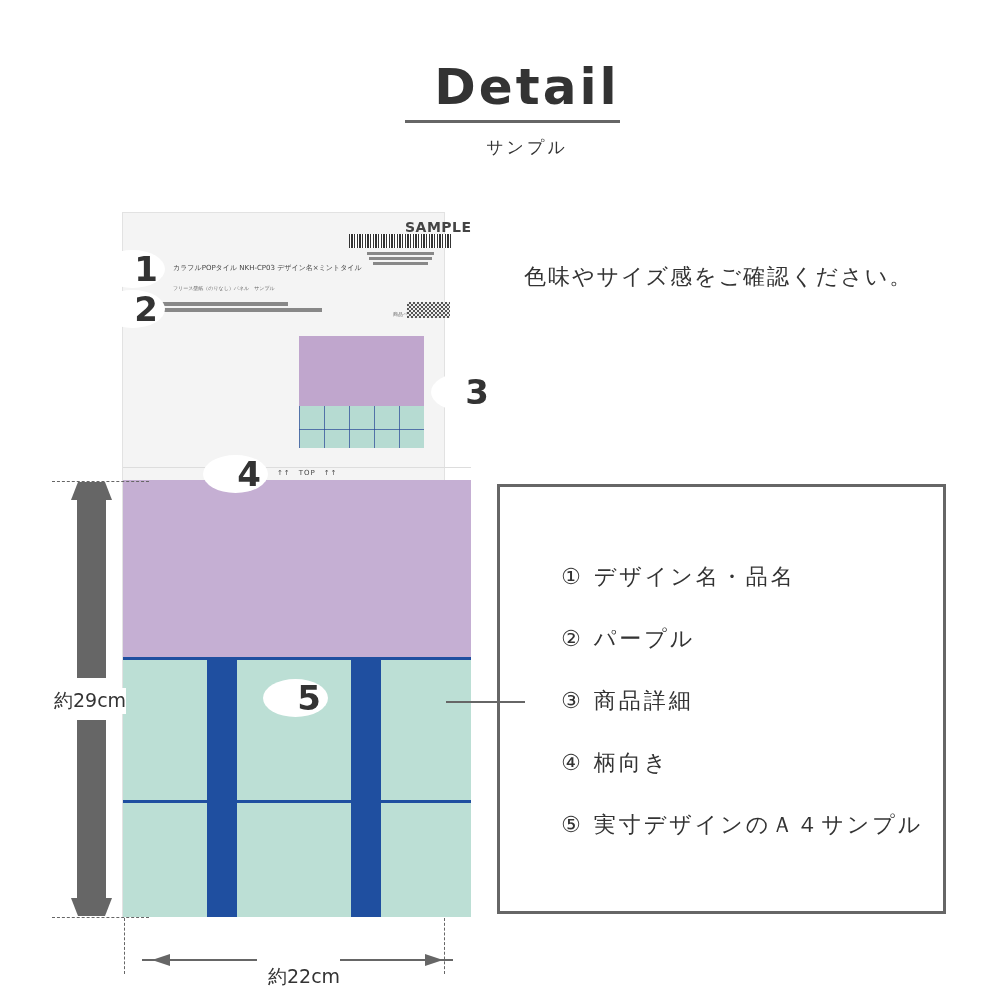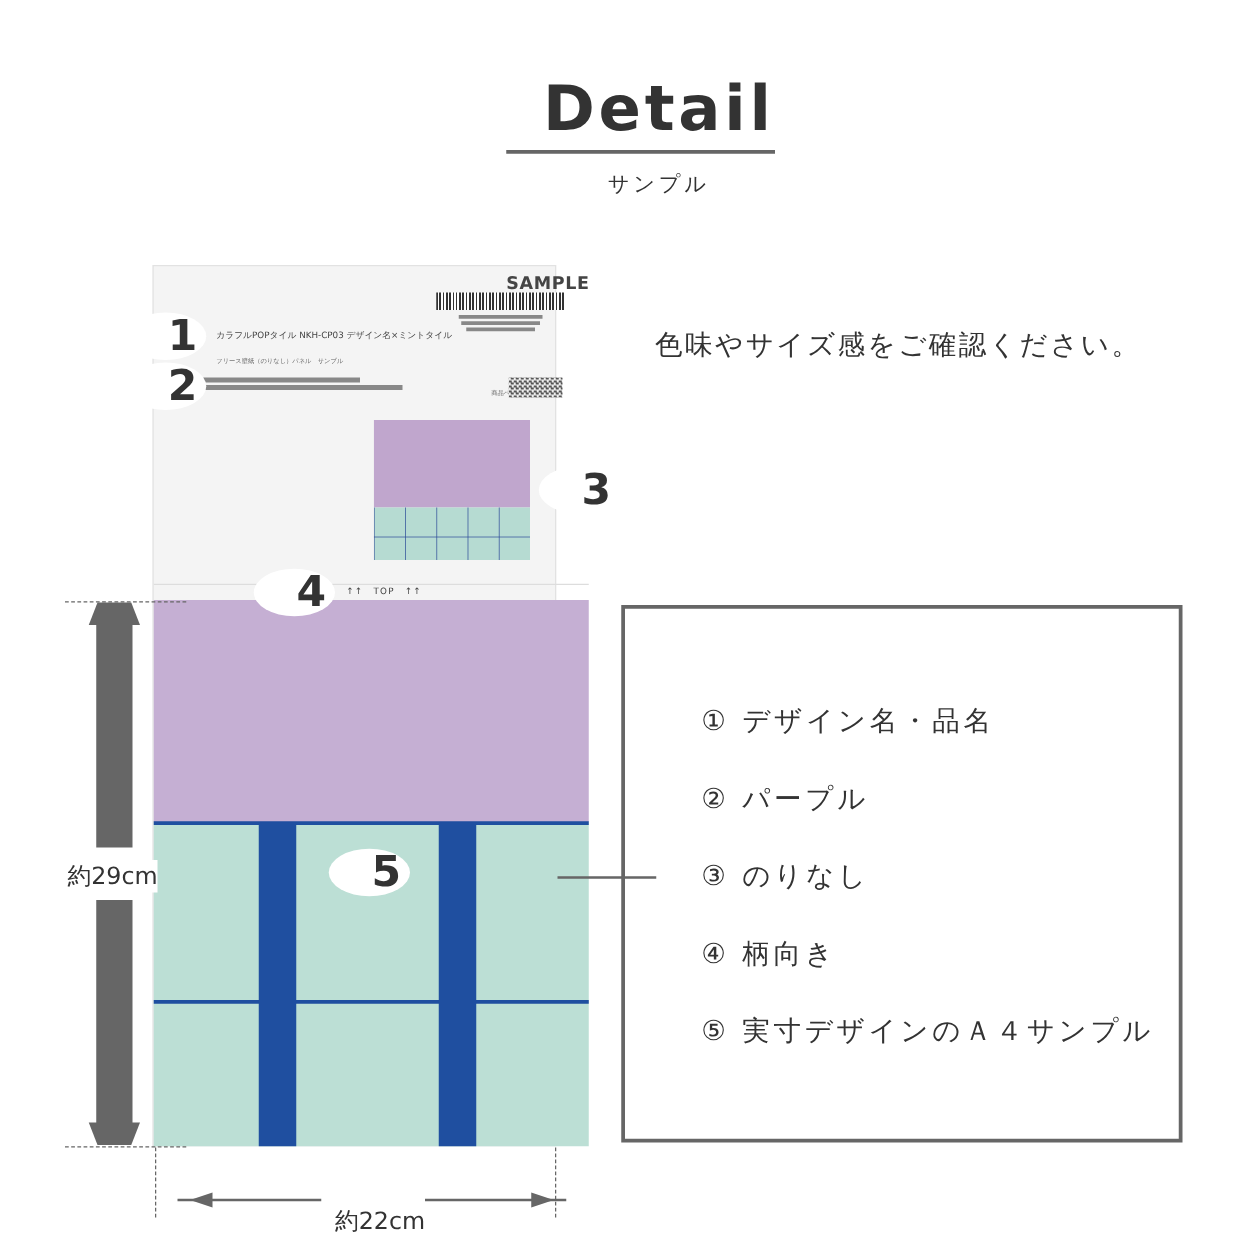--- a/index.html
+++ b/index.html
@@ -130,16 +130,16 @@
 <div class="abs tri-right" style="left:425px;top:954px;"></div>
 
 <div class="abs desc">
   <div>色味やサイズ感をご確認ください。</div>
 </div>
 
 <div class="abs connector"></div>
 <div class="abs legend">
   <div class="legend-item" style="top:75px;"><span>①</span> <span>デザイン名・品名</span></div>
   <div class="legend-item" style="top:137px;"><span>②</span> <span>パープル</span></div>
-  <div class="legend-item" style="top:199px;"><span>③</span> <span>のりなし</span></div>
+  <div class="legend-item" style="top:199px;"><span>③</span> <span>商品詳細</span></div>
   <div class="legend-item" style="top:261px;"><span>④</span> <span>柄向き</span></div>
   <div class="legend-item" style="top:323px;"><span>⑤</span> <span>実寸デザインのＡ４サンプル</span></div>
 </div>
 
 </body></html>

